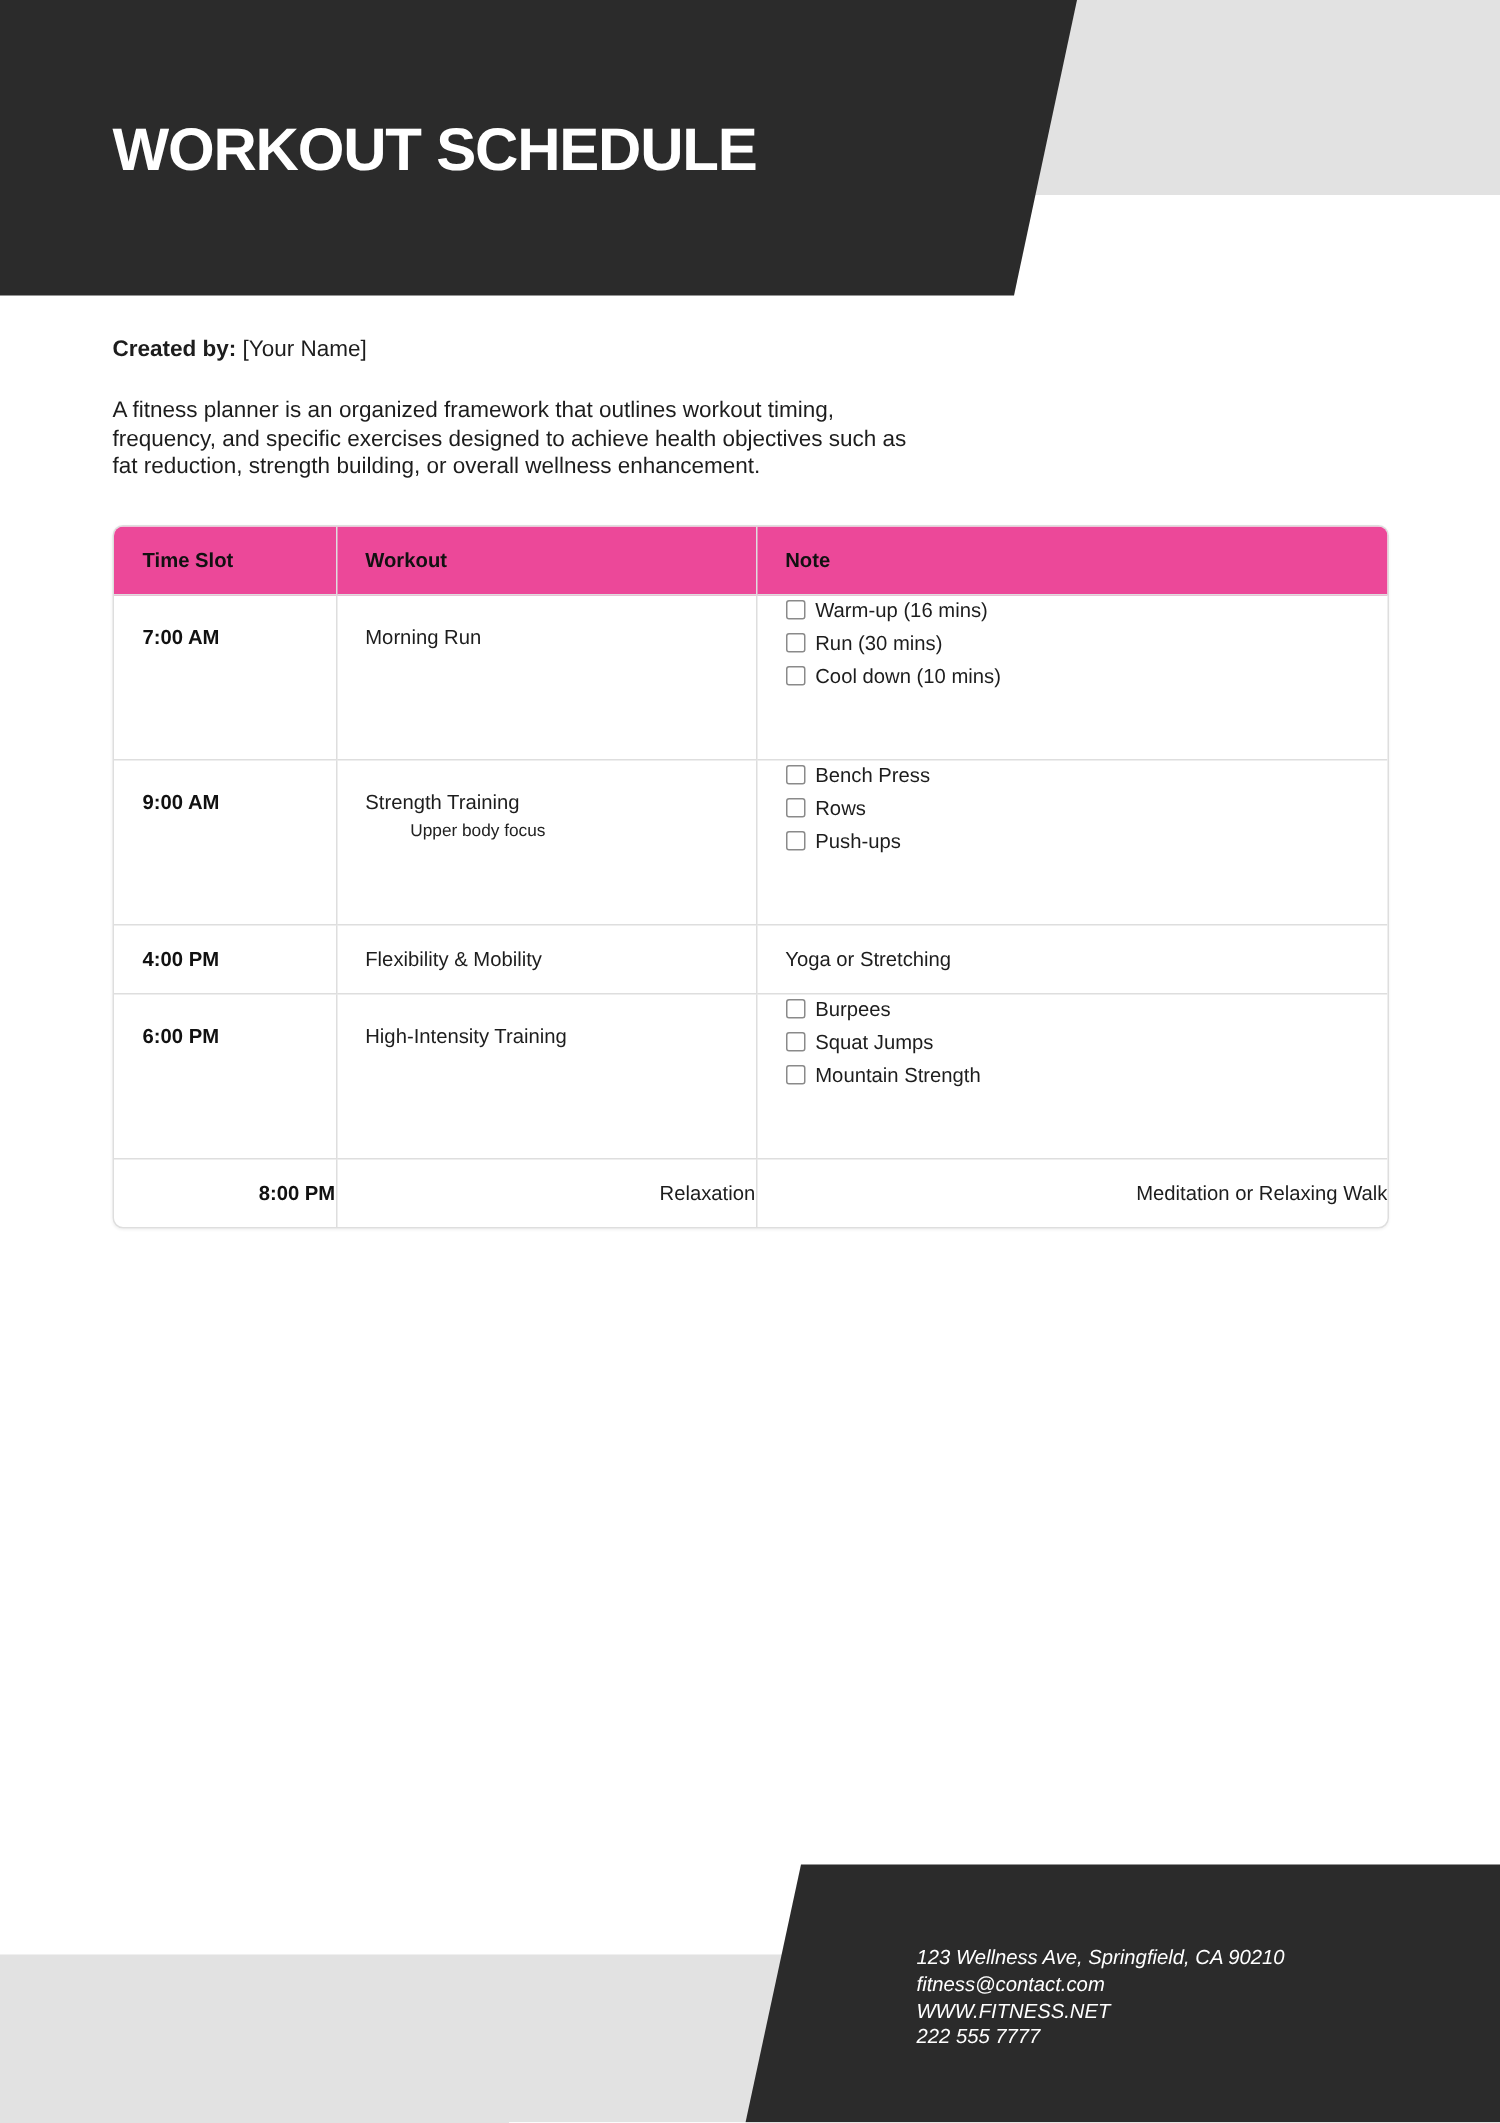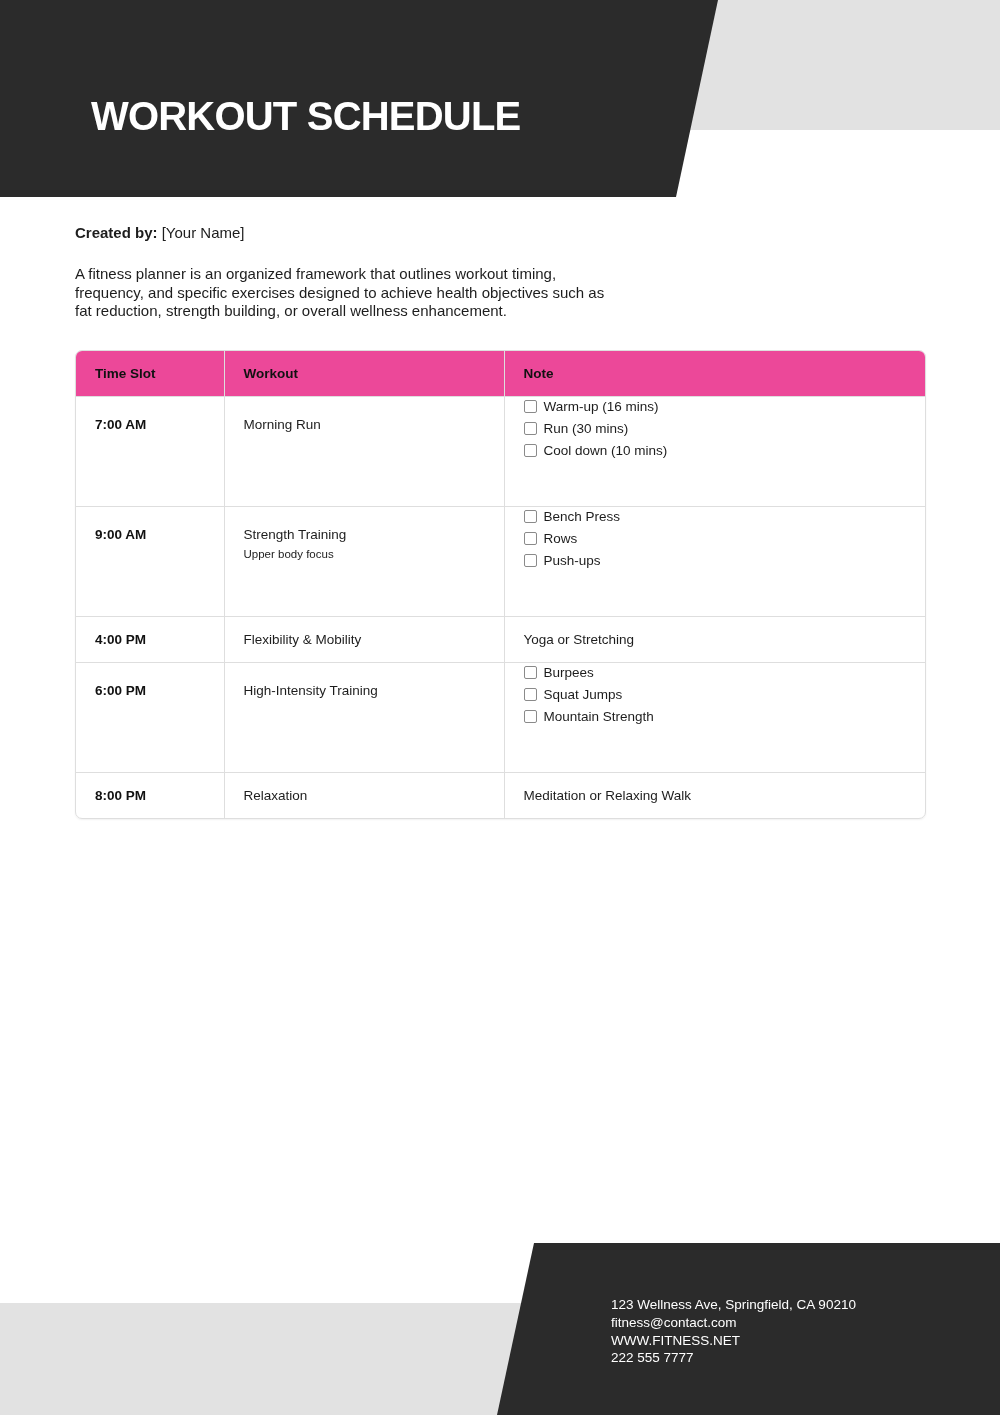--- a/index.html
+++ b/index.html
@@ -4,21 +4,21 @@
   <style>
     html, body { margin: 0; padding: 0; }
     body {
       width: 1000px; height: 1415px; position: relative; overflow: hidden;
       background: #ffffff;
       font-family: "Liberation Sans", "DejaVu Sans", sans-serif;
       color: #1d1d1d;
     }
     .shape { position: absolute; left: 0; top: 0; }
     .title {
-      position: absolute; left: 75px; top: 76px; margin: 16px;
+      position: absolute; left: 75px; top: 76px; margin: 0;
       font-size: 40px; font-weight: 700; color: #ffffff; letter-spacing: -0.8px;
       line-height: 48px;
     }
     .created {
       position: absolute; left: 75px; top: 224px; font-size: 15px; line-height: 18px;
     }
     .created b { font-weight: 700; }
     .intro {
       position: absolute; left: 75px; top: 265px; width: 530px;
       font-size: 15px; line-height: 18.7px; margin: 0;
@@ -28,42 +28,42 @@
       border: 1px solid #dedede; border-radius: 7px; overflow: hidden;
       box-shadow: 0 1px 2px rgba(0,0,0,0.06);
     }
     table { border-collapse: collapse; width: 100%; table-layout: fixed; }
     th, td {
       text-align: left; vertical-align: top; font-size: 13.5px;
       border-right: 1px solid #dedede; border-bottom: 1px solid #dedede;
       padding: 0 0 0 19px;
     }
     th:last-child, td:last-child { border-right: none; }
-    tr:last-child td { border-bottom: none; }
+    tr:last-child td { border-bottom: none; text-align: right; }
     thead th {
       background: #ec4899; font-weight: 700; height: 45px; vertical-align: middle;
       color: #111;
     }
     td.time { font-weight: 700; color: #111; }
     .cell-pad { padding-top: 20px; }
     .row-tall td { height: 109px; }
     .row-short td { height: 45px; vertical-align: middle; }
-    .sub { font-size: 11.5px; margin-top: 6px; color: #222; }
+    .sub { font-size: 11.5px; margin-top: 6px; color: #222; margin-left: 30px; }
     .check-list { list-style: none; margin: 0; padding: 0; }
     .check-list li { display: flex; align-items: center; height: 26px; margin-top: -4px; }
     .check-list li:first-child { margin-top: -4px; }
     .box {
       width: 11px; height: 11px; border: 1px solid #8a8a8a; border-radius: 2px;
       margin-right: 7px; background: #fff; flex: none;
     }
     .footer-text {
       position: absolute; left: 611px; top: 1296px; font-size: 13.5px;
       line-height: 17.8px; color: #ffffff;
     }
-    .footer-text div { white-space: nowrap; }
+    .footer-text div { white-space: nowrap; font-style: italic; }
   </style>
 </head>
 <body>
 
 <svg class="shape" width="1000" height="200">
   <polygon points="700,0 1000,0 1000,130 688,130" fill="#e2e2e2"></polygon>
   <polygon points="0,0 718,0 676,197 0,197" fill="#2b2b2b"></polygon>
 </svg>
 
 <h1 class="title">WORKOUT SCHEDULE</h1>

